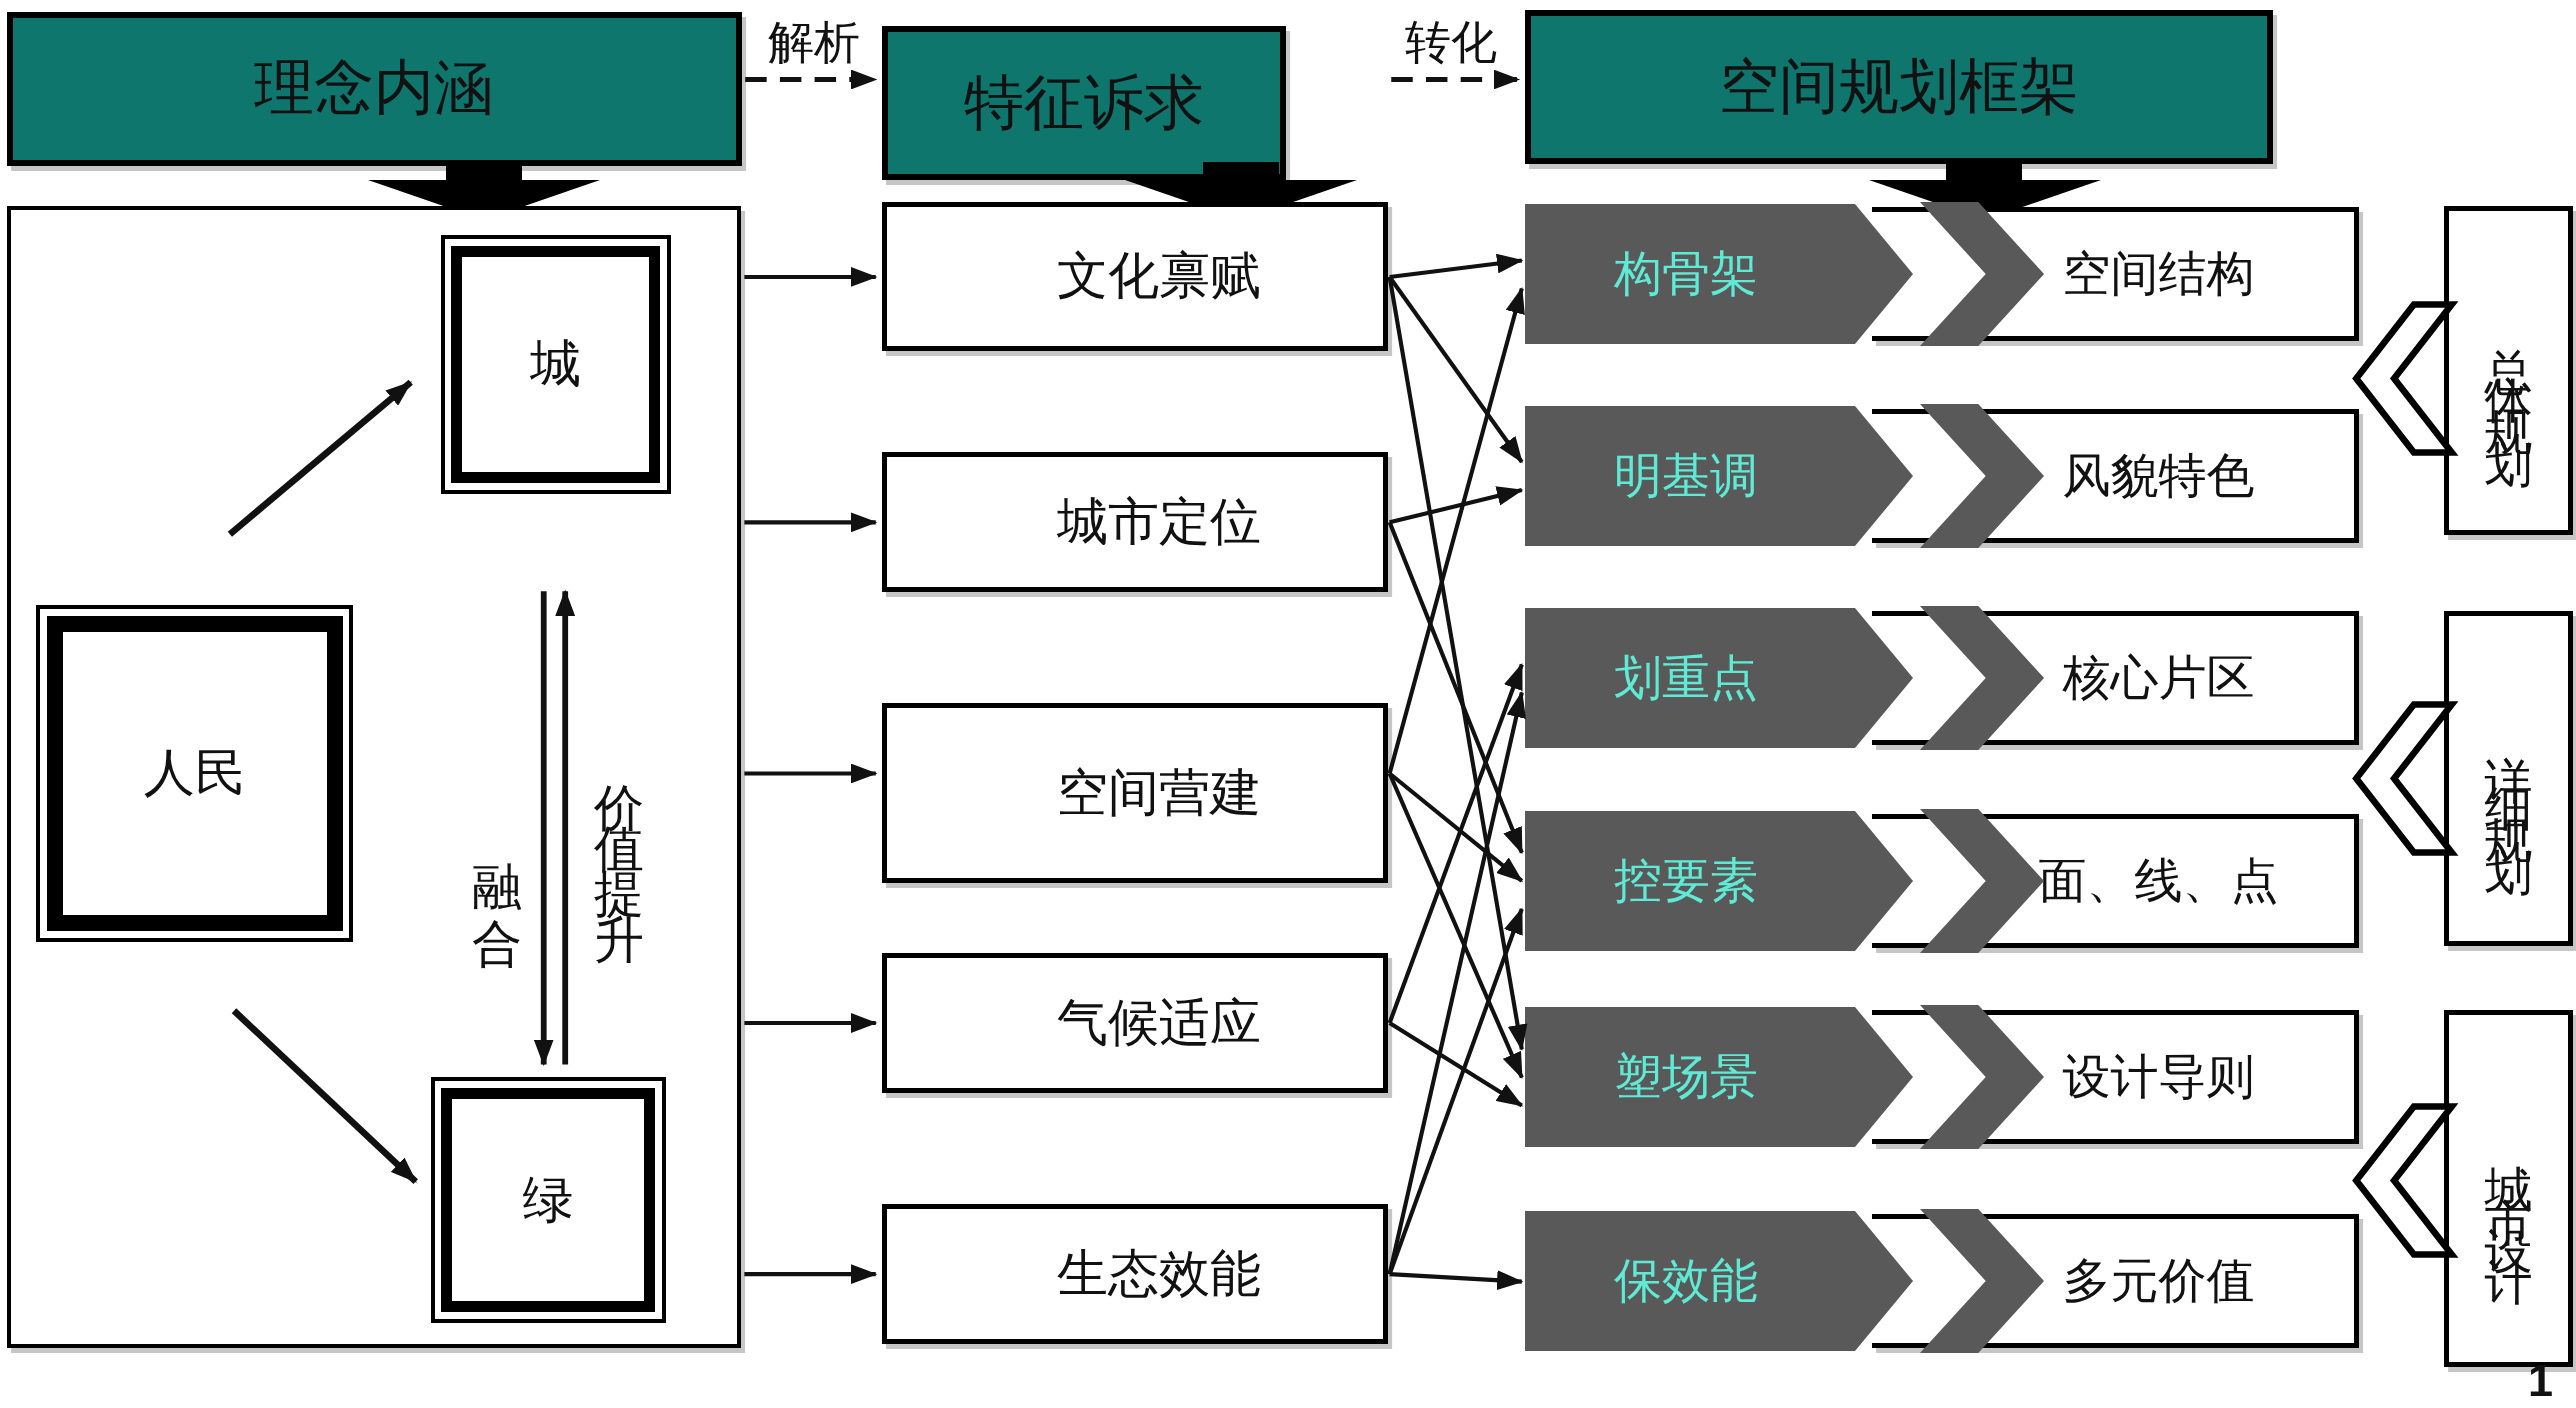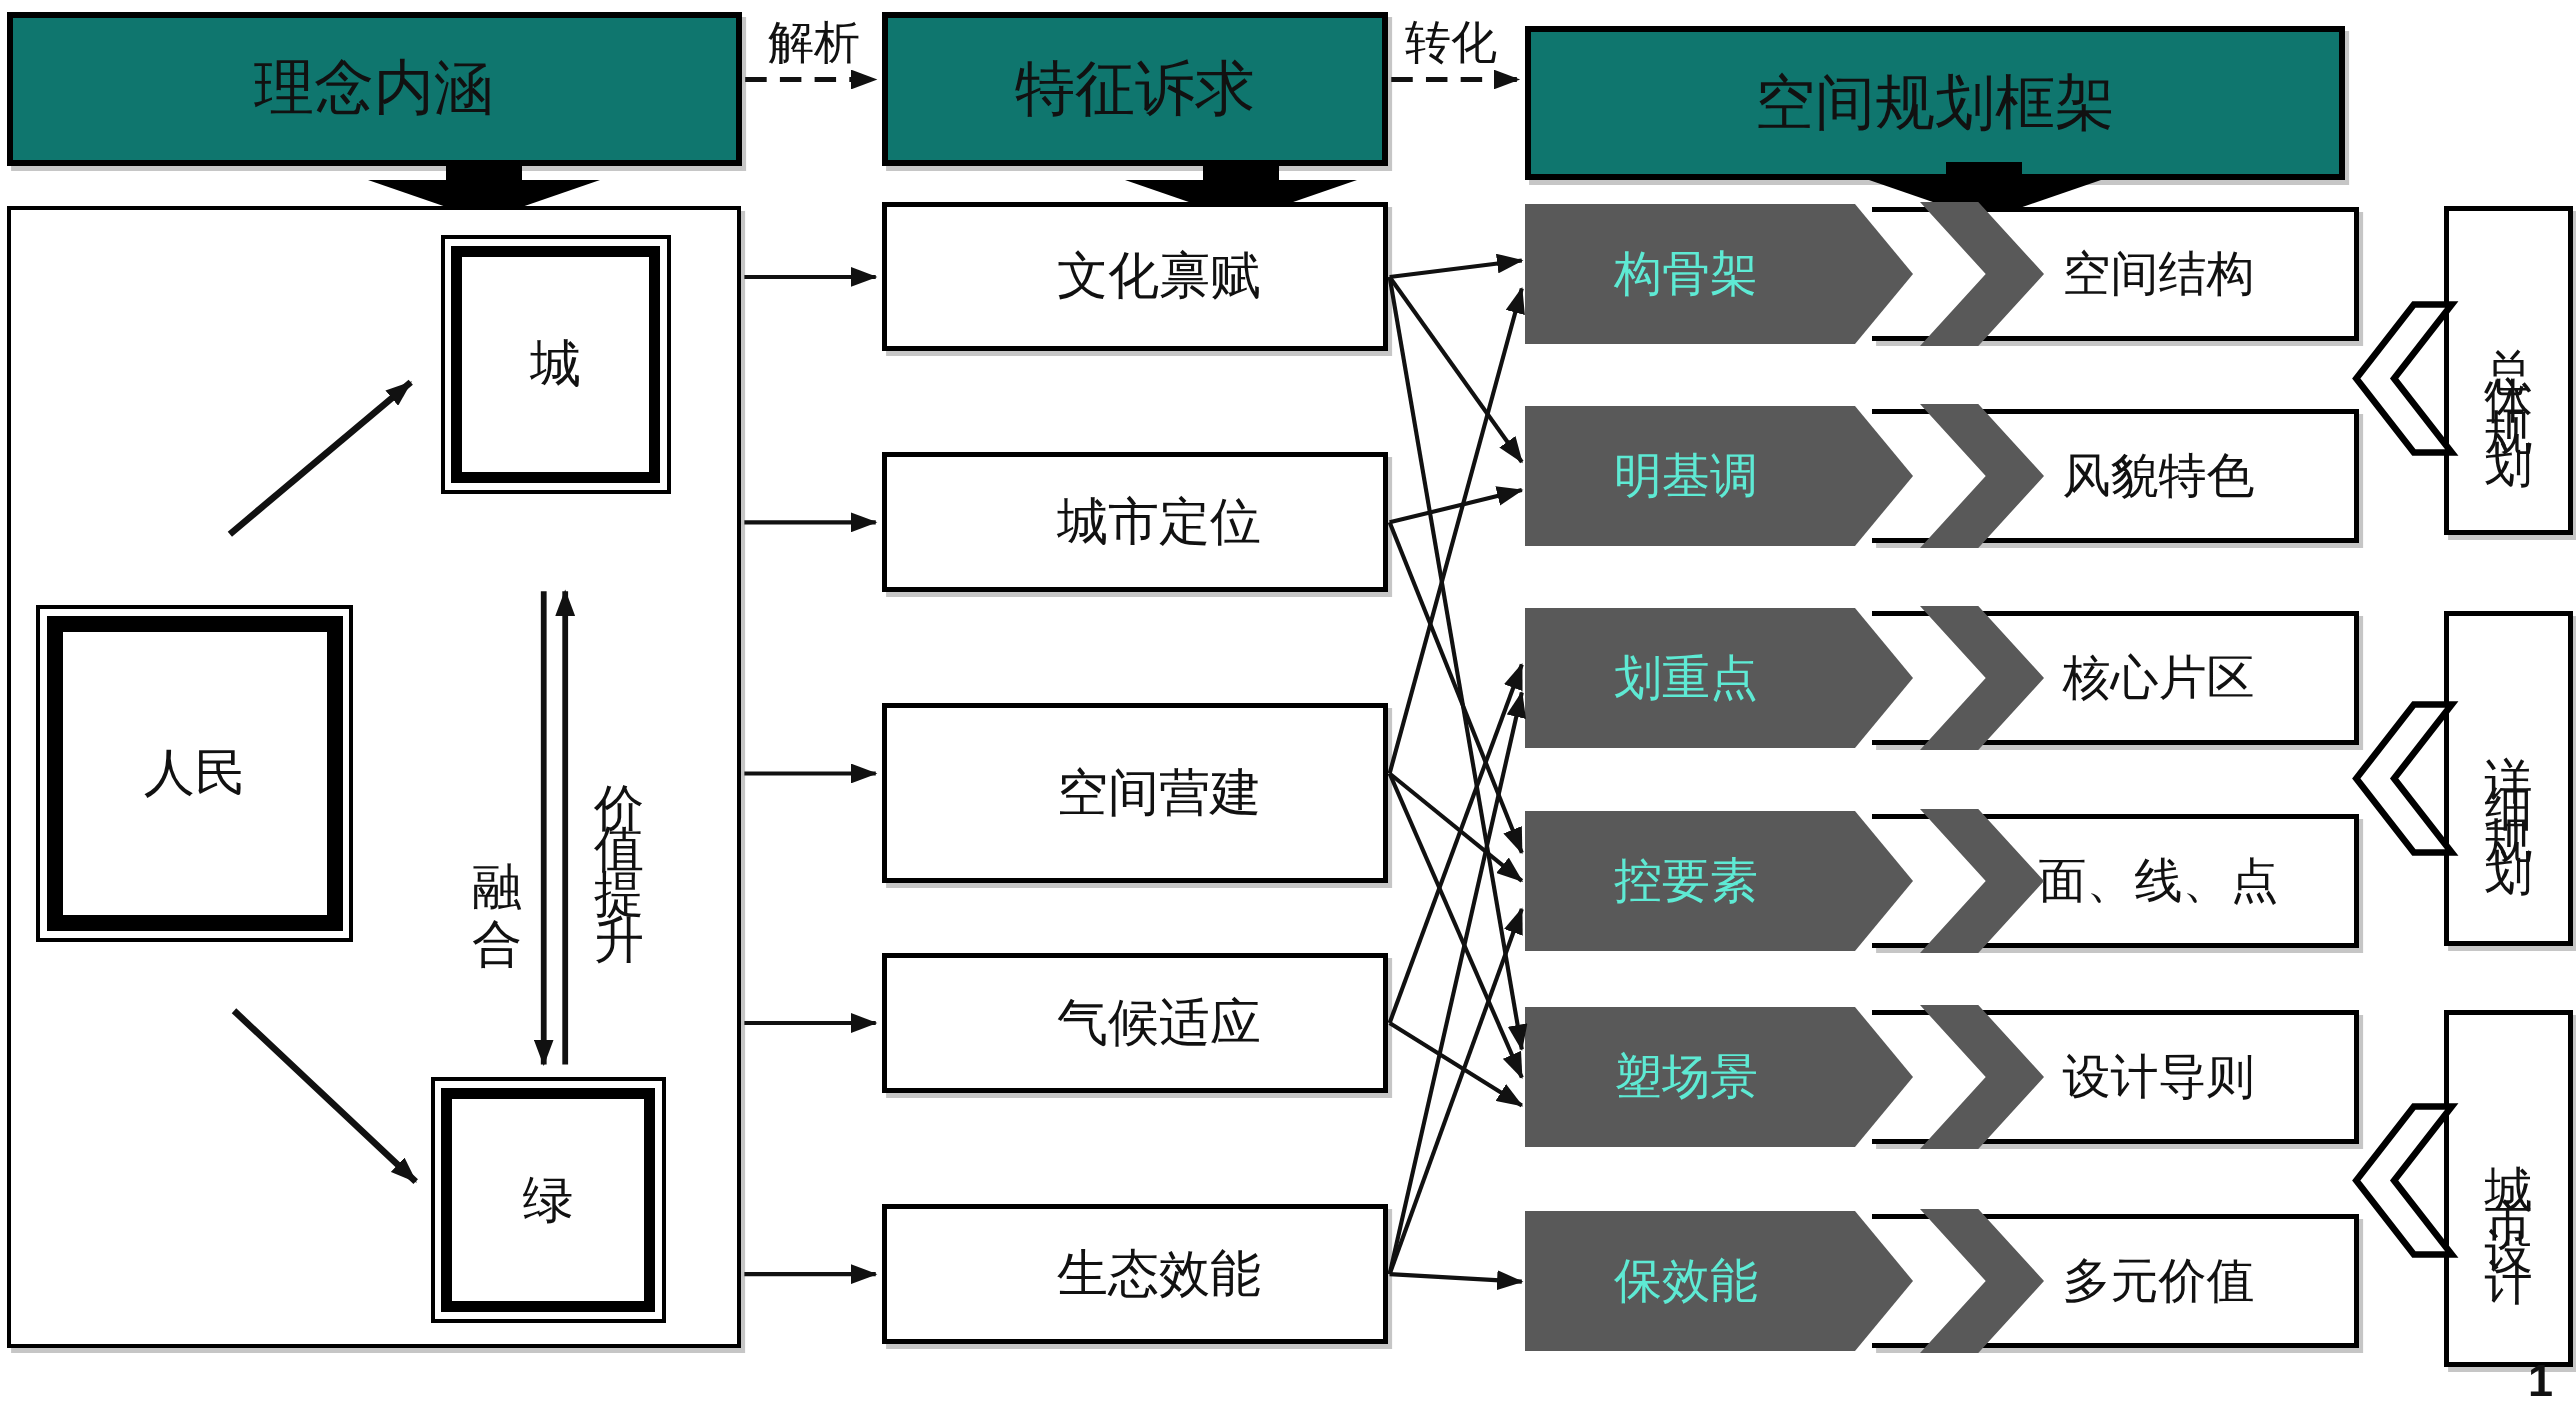--- a/index.html
+++ b/index.html
@@ -54,26 +54,26 @@
 </head>
 <body>
 
 <div id="stage">
 
   <div class="abs hbox flexc shadow" style="left:6.6px;top:11.6px;width:735px;height:154px">
     <span>理念内涵</span>
   </div>
   <div class="abs translabel" style="left:748px;top:11.6px;width:132px">解析</div>
 
-  <div class="abs hbox flexc shadow" style="left:882px;top:12px;width:506px;height:154px">
+  <div class="abs hbox flexc shadow" style="left:882px;top:26px;width:404px;height:154px">
     <span>特征诉求</span>
   </div>
   <div class="abs translabel" style="left:1385px;top:11.6px;width:132px">转化</div>
 
-  <div class="abs hbox flexc shadow" style="left:1525px;top:26px;width:820px;height:154px">
+  <div class="abs hbox flexc shadow" style="left:1525px;top:10px;width:748px;height:154px">
     <span>空间规划框架</span>
   </div>
 
   <div class="abs fat-stem" style="left:446px;top:162px;width:76px;height:21.5px"></div>
   <div class="abs fat-head" style="left:368px;top:180px"></div>
   <div class="abs fat-stem" style="left:1203px;top:162px;width:76px;height:21.5px"></div>
   <div class="abs fat-head" style="left:1125px;top:180px"></div>
   <div class="abs fat-stem" style="left:1946px;top:162px;width:76px;height:21.5px"></div>
   <div class="abs fat-head" style="left:1869px;top:180px"></div>
 

